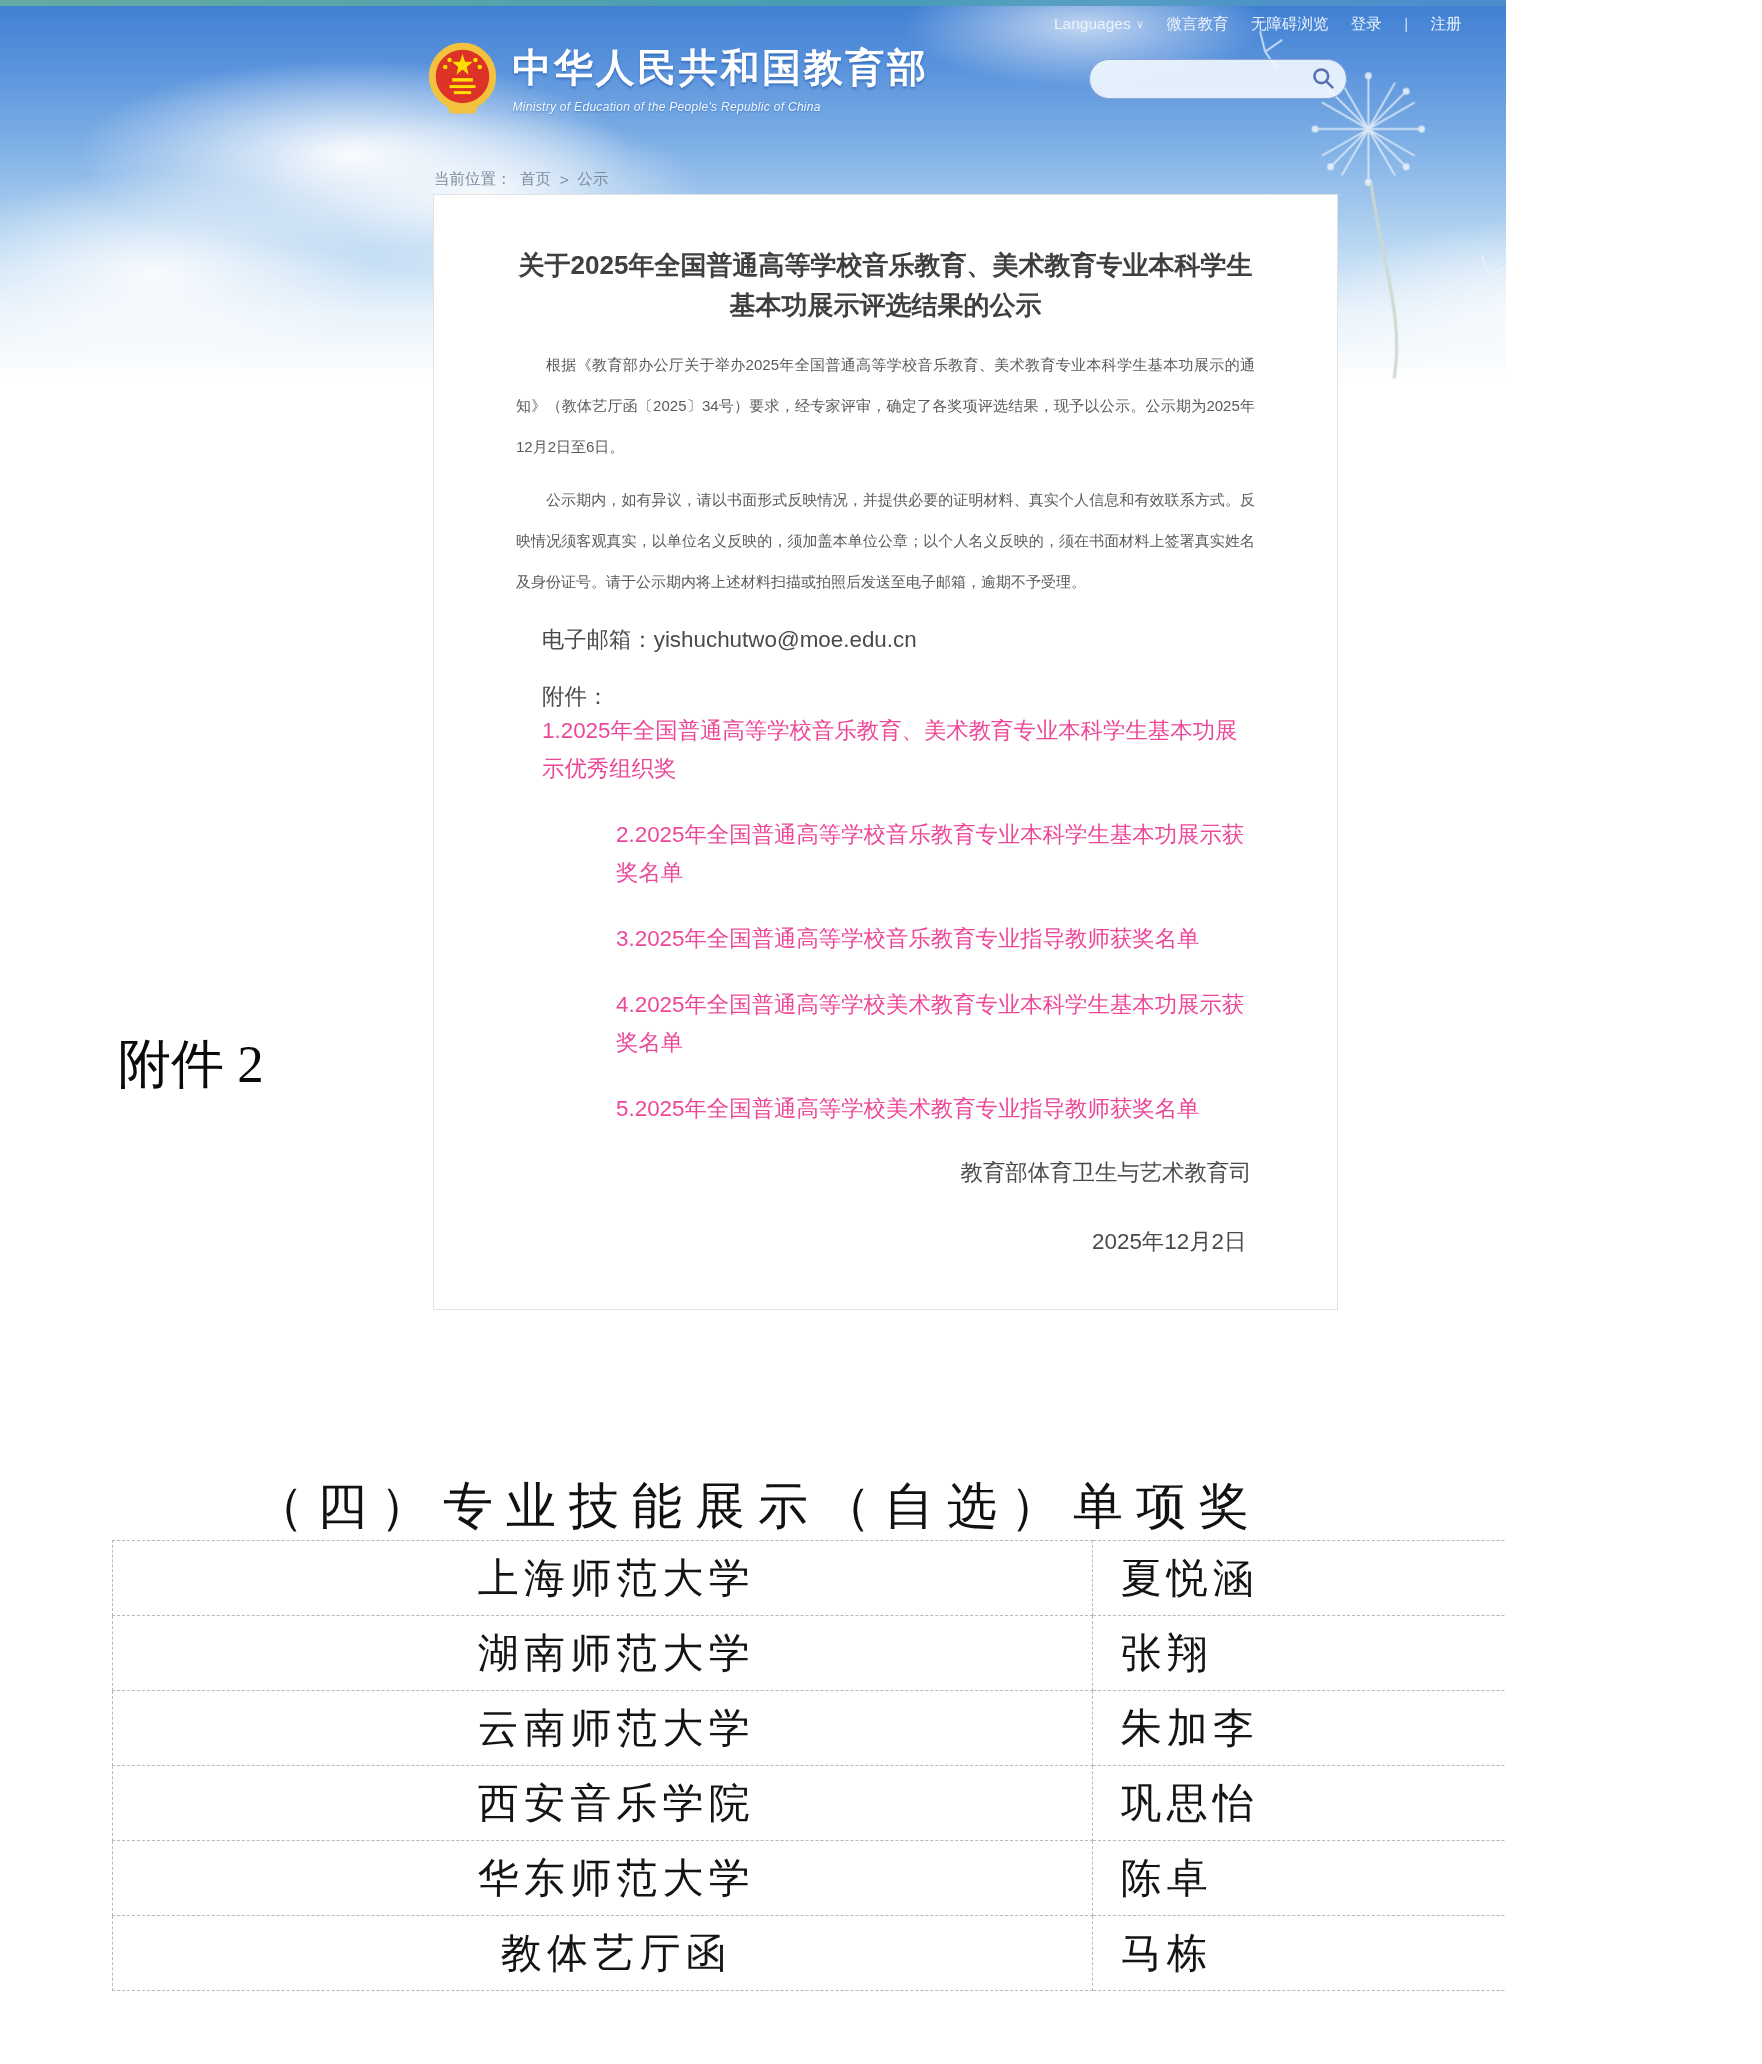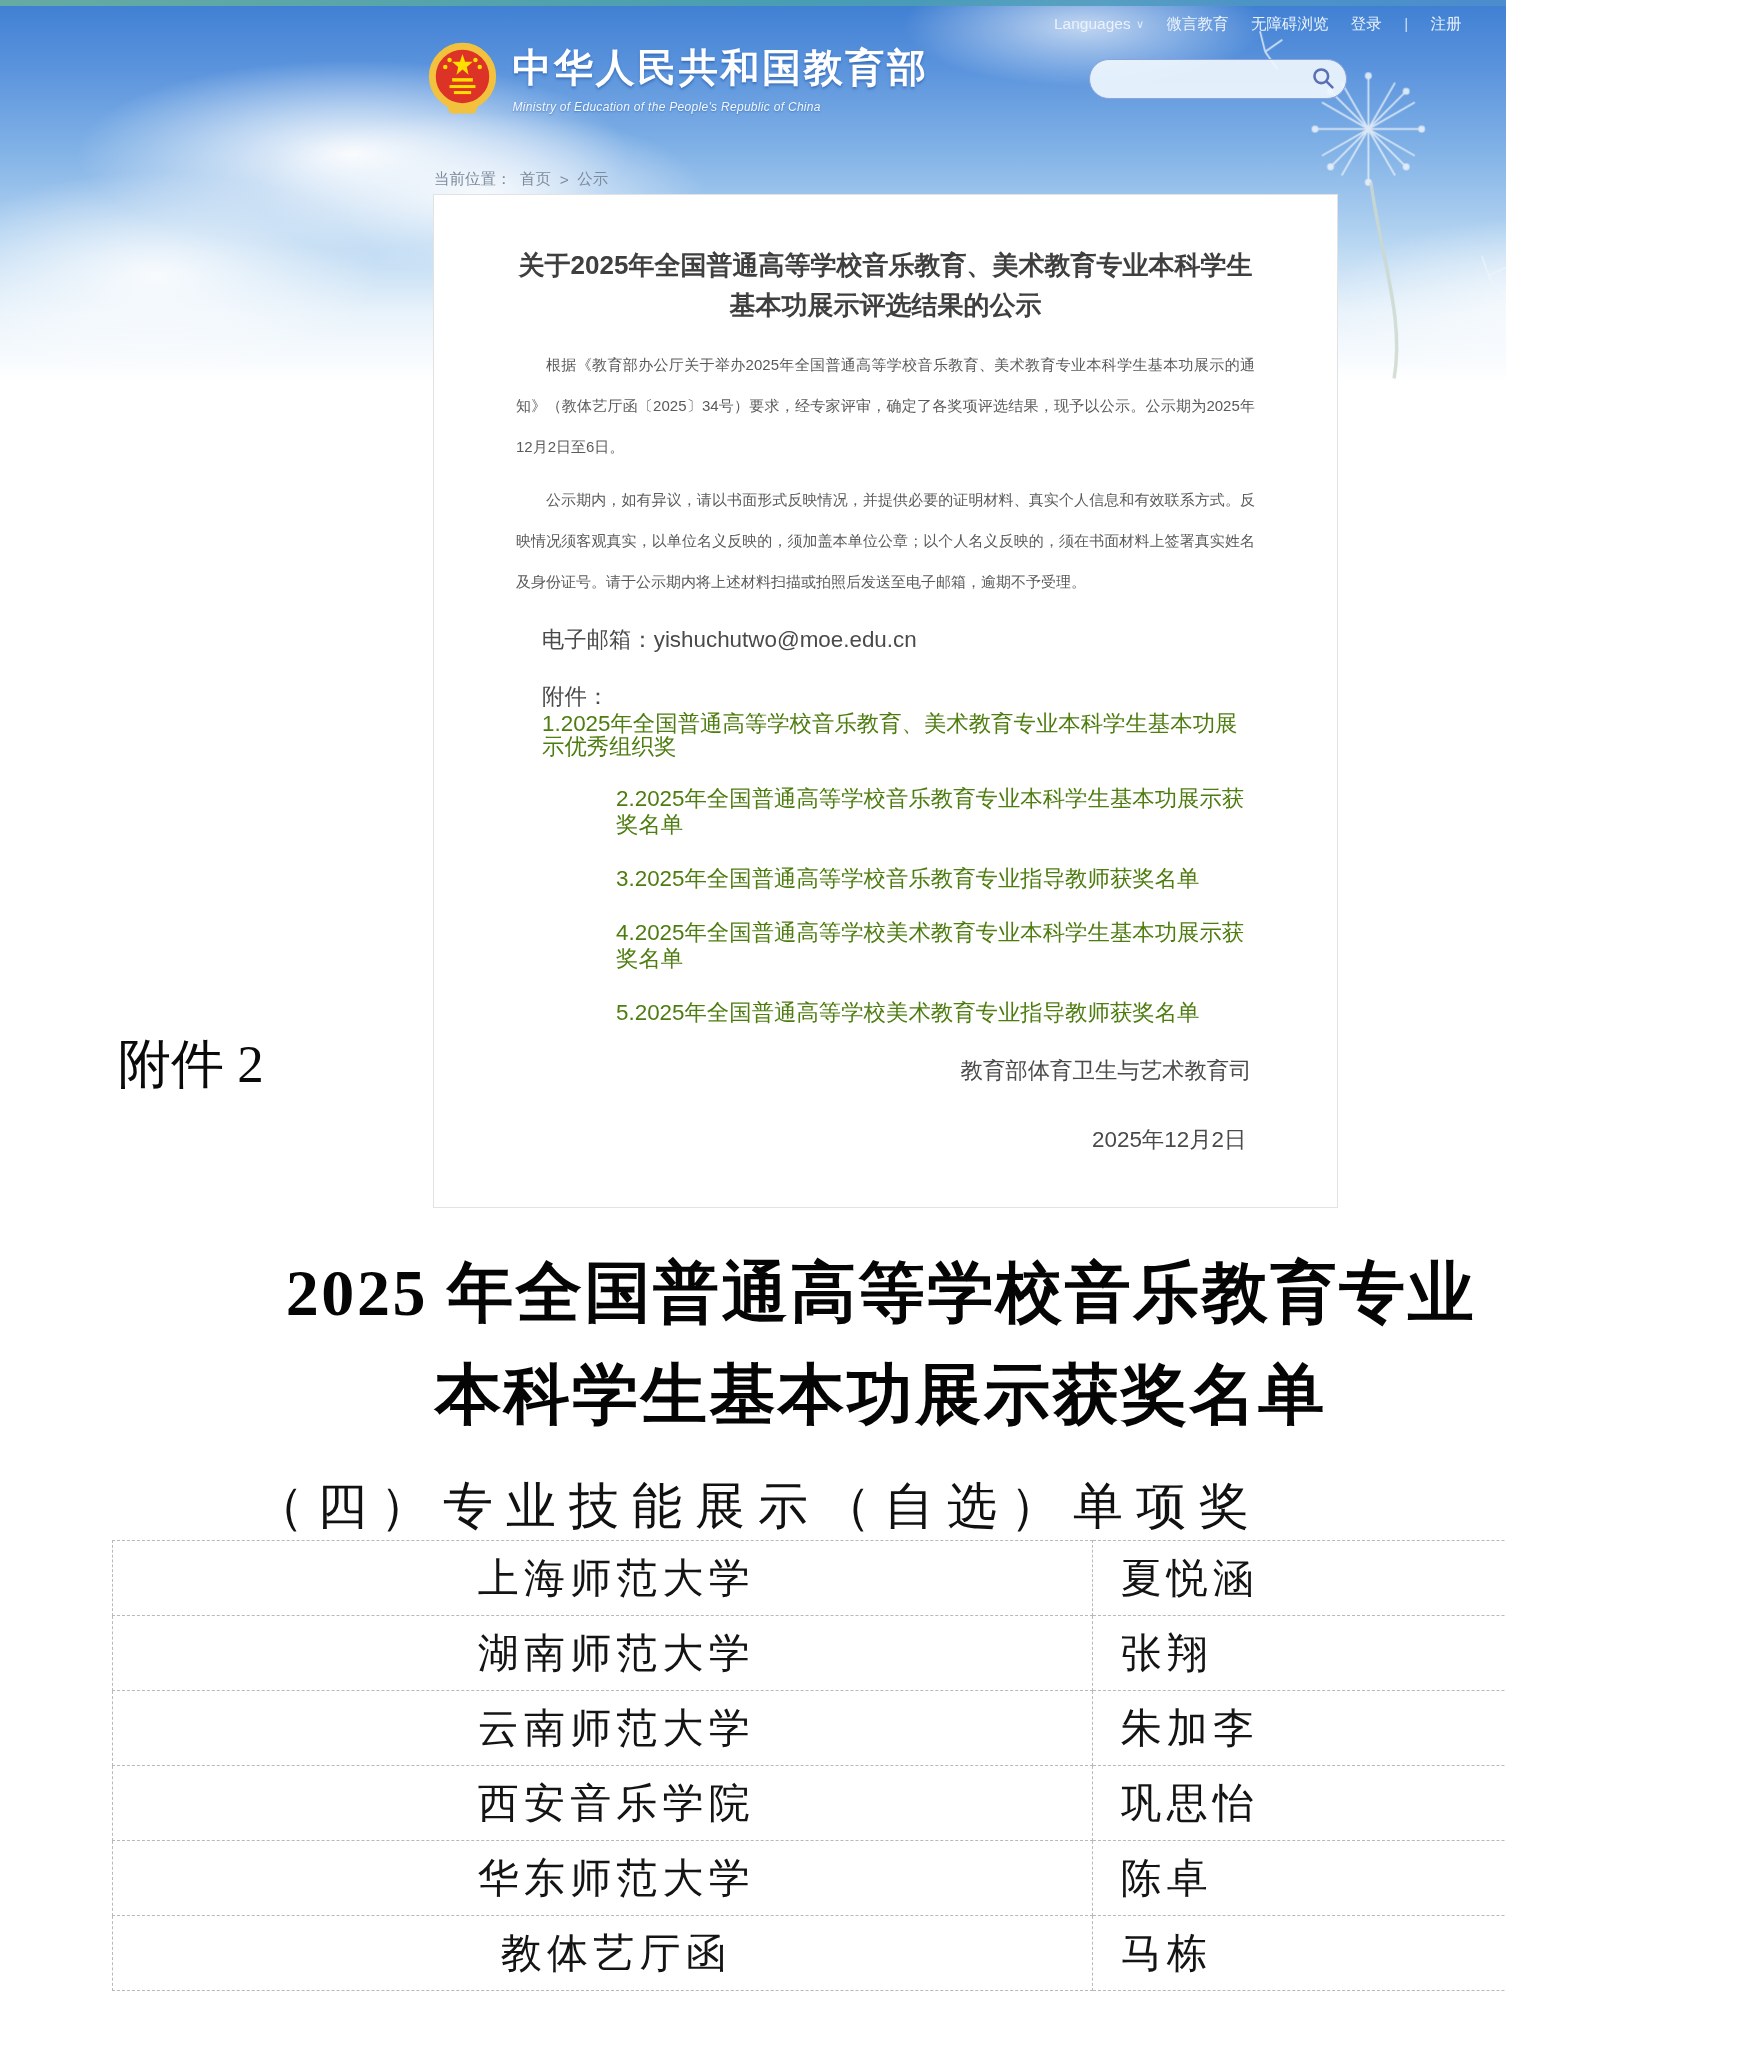--- a/index.html
+++ b/index.html
@@ -48,21 +48,21 @@
   
   .panel{position:absolute;left:433px;top:194px;width:905px;box-sizing:border-box;
          background:#fff;border:0.9px solid #e2e2e2;padding:50px 82px 52px 82px;min-height:826px;}
   .notice-title{font-size:26px;font-weight:bold;color:#3f3f3f;text-align:center;line-height:40px;}
   .para{margin-top:19px;font-size:15px;color:#5a5a5a;line-height:41px;text-indent:2em;text-align:justify;}
   .para.second{margin-top:12px;}
   .email-line{margin-top:22.4px;font-size:22.4px;color:#4a4a4a;text-indent:1.15em;}
   .atts{margin-top:26px;font-size:22.4px;}
   .att-first{display:flex;align-items:baseline;text-indent:0;padding-left:26px;flex-direction:column;}
   .att-label{color:#4a4a4a;flex:none;}
-  .att-link{color:#4d7c0f;text-decoration:none;cursor:pointer;line-height:23px;}
+  .att-link{color:#ec4899;text-decoration:none;cursor:pointer;line-height:38px;}
   .att-item{margin-top:28px;padding-left:100px;}
   .signer{margin-top:29px;text-align:right;font-size:22.4px;color:#4a4a4a;padding-right:3.4px;}
   .sign-date{margin-top:38px;text-align:right;font-size:22.4px;color:#4a4a4a;padding-right:8.6px;}
 
   
   .doc{font-family:"Liberation Serif","DejaVu Serif",serif;color:#000;}
   .att2-label{position:absolute;left:118px;top:1029px;font-size:53px;color:#0a0a0a;}
   .doc-title{position:absolute;left:0;top:1242px;width:1762px;text-align:center;
              font-size:66px;font-weight:bold;letter-spacing:2.6px;line-height:102px;color:#050505;}
   .doc-section{position:absolute;left:254px;top:1473px;font-size:50px;letter-spacing:13px;color:#111;}
@@ -192,24 +192,20 @@
       <div class="att-item"><a class="att-link">3.2025年全国普通高等学校音乐教育专业指导教师获奖名单</a></div>
       <div class="att-item"><a class="att-link">4.2025年全国普通高等学校美术教育专业本科学生基本功展示获奖名单</a></div>
       <div class="att-item"><a class="att-link">5.2025年全国普通高等学校美术教育专业指导教师获奖名单</a></div>
     </div>
     <div class="signer">教育部体育卫生与艺术教育司</div>
     <div class="sign-date">2025年12月2日</div>
   </div>
 
   <div class="att2-label doc">附件 2</div>
 
-  <div class="doc-title doc">
-    <div>2025 年全国普通高等学校音乐教育专业</div>
-    <div>本科学生基本功展示获奖名单</div>
-  </div>
 
   <div class="doc-section doc">（四）专业技能展示（自选）单项奖</div>
 
   <table class="award-table">
     <tbody>
       <tr>
         <td class="col-school">上海师范大学</td>
         <td class="col-name">夏悦涵</td>
       </tr>
       <tr>

